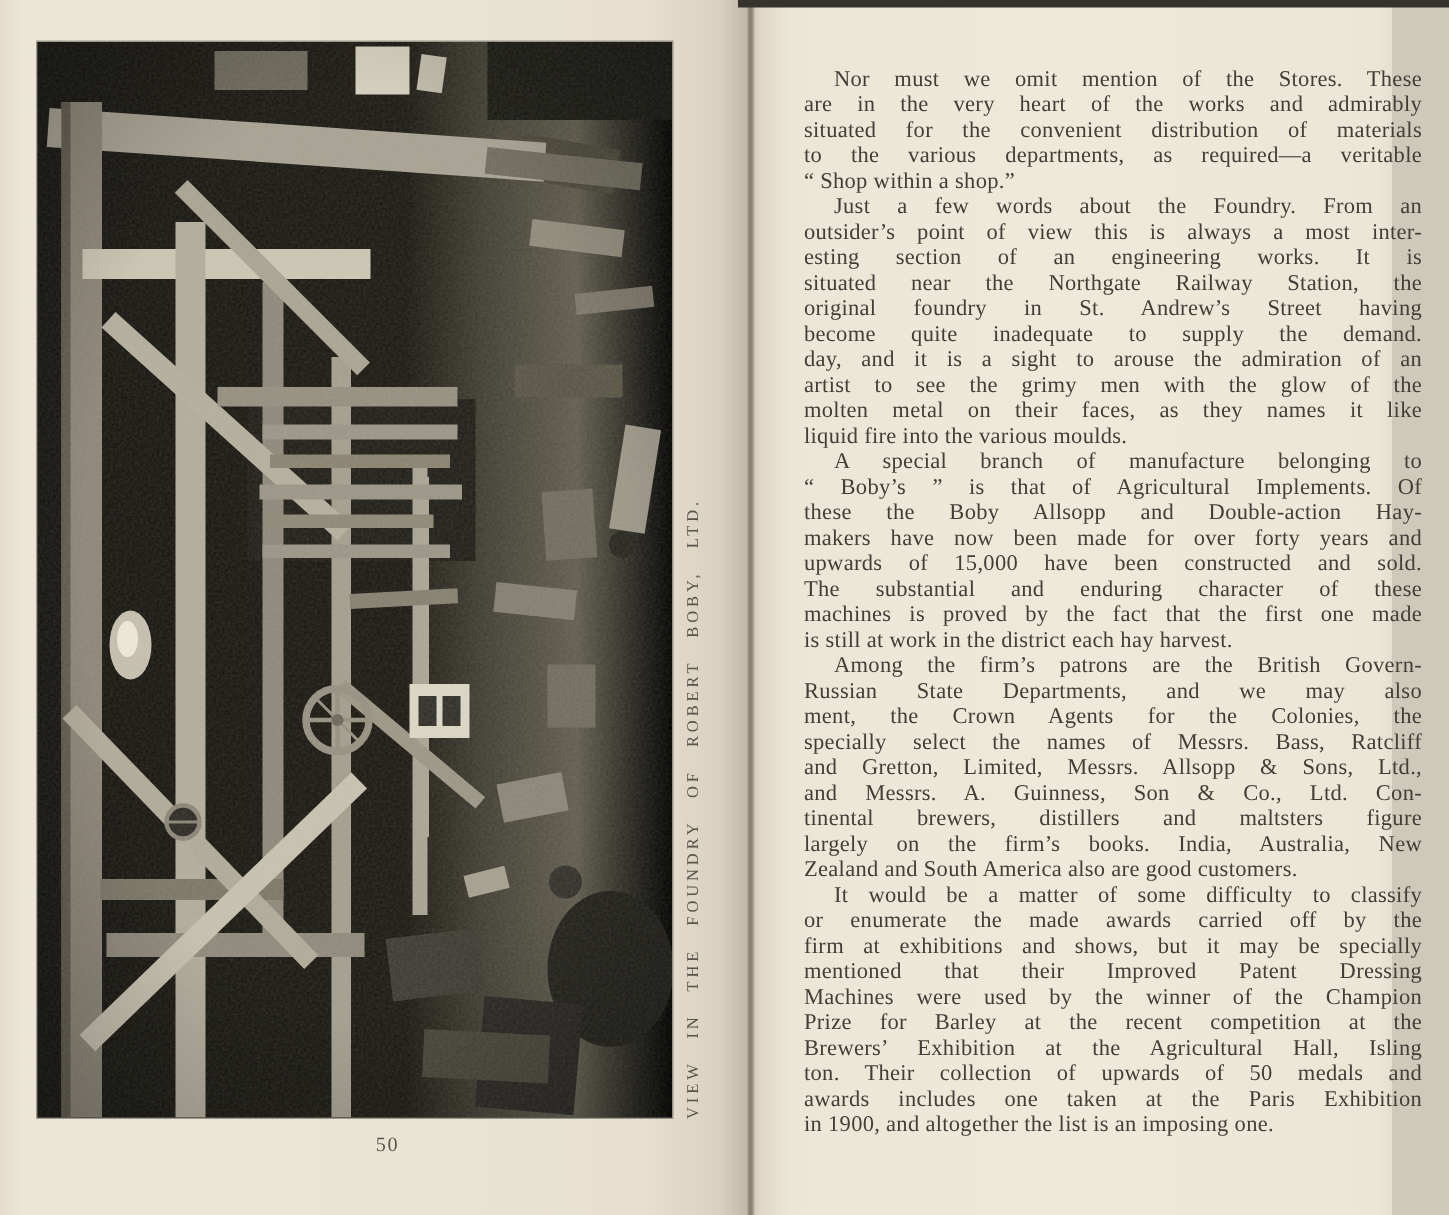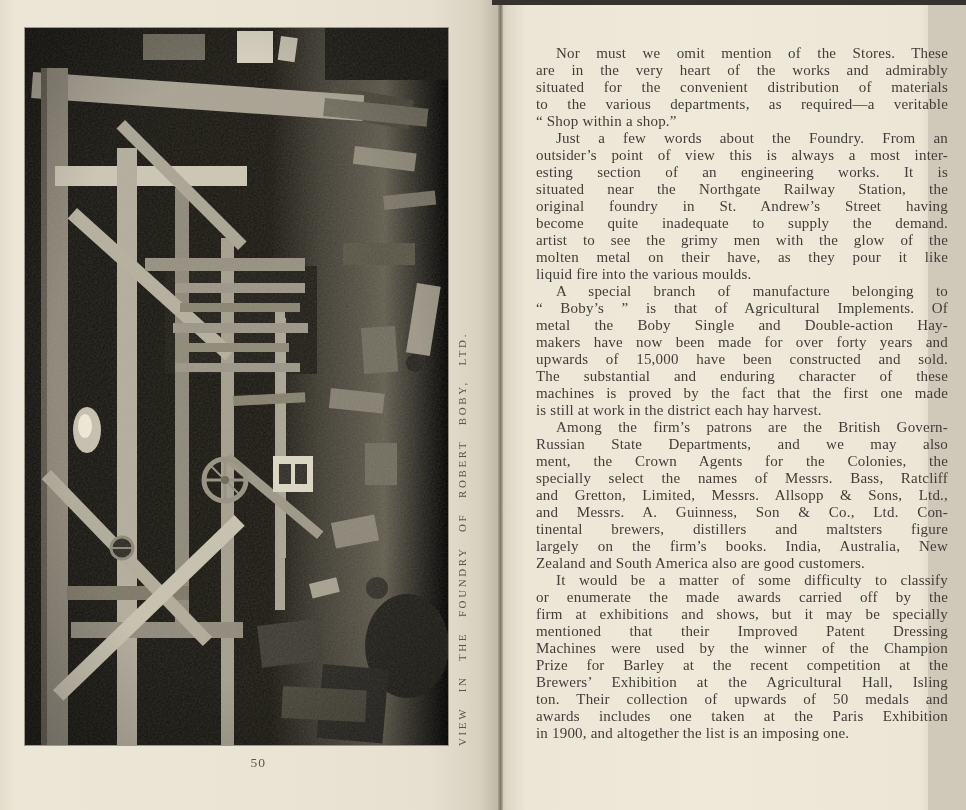--- a/index.html
+++ b/index.html
@@ -185,28 +185,29 @@
         <div class="line">to the various departments, as required—a veritable</div>
         <div class="line last">“ Shop within a shop.”</div>
       </div>
       <div class="para">
         <div class="line first">Just a few words about the Foundry.  From an</div>
         <div class="line">outsider’s point of view this is always a most inter-</div>
         <div class="line">esting section of an engineering works.  It is</div>
         <div class="line">situated near the Northgate Railway Station, the</div>
         <div class="line">original foundry in St. Andrew’s Street having</div>
         <div class="line">become quite inadequate to supply the demand.</div>
+        <div class="line">day, and it is a sight to arouse the admiration of an</div>
         <div class="line">artist to see the grimy men with the glow of the</div>
-        <div class="line">molten metal on their have, as they pour it like</div>
+        <div class="line">molten metal on their faces, as they names it like</div>
         <div class="line last">liquid fire into the various moulds.</div>
       </div>
       <div class="para">
         <div class="line first">A special branch of manufacture belonging to</div>
         <div class="line">“ Boby’s ” is that of Agricultural Implements.  Of</div>
-        <div class="line">metal the Boby Single and Double-action Hay-</div>
+        <div class="line">these the Boby Allsopp and Double-action Hay-</div>
         <div class="line">makers have now been made for over forty years and</div>
         <div class="line">upwards of 15,000 have been constructed and sold.</div>
         <div class="line">The substantial and enduring character of these</div>
         <div class="line">machines is proved by the fact that the first one made</div>
         <div class="line last">is still at work in the district each hay harvest.</div>
       </div>
       <div class="para">
         <div class="line first">Among the firm’s patrons are the British Govern-</div>
         <div class="line">Russian State Departments, and we may also</div>
         <div class="line">ment, the Crown Agents for the Colonies, the</div>

